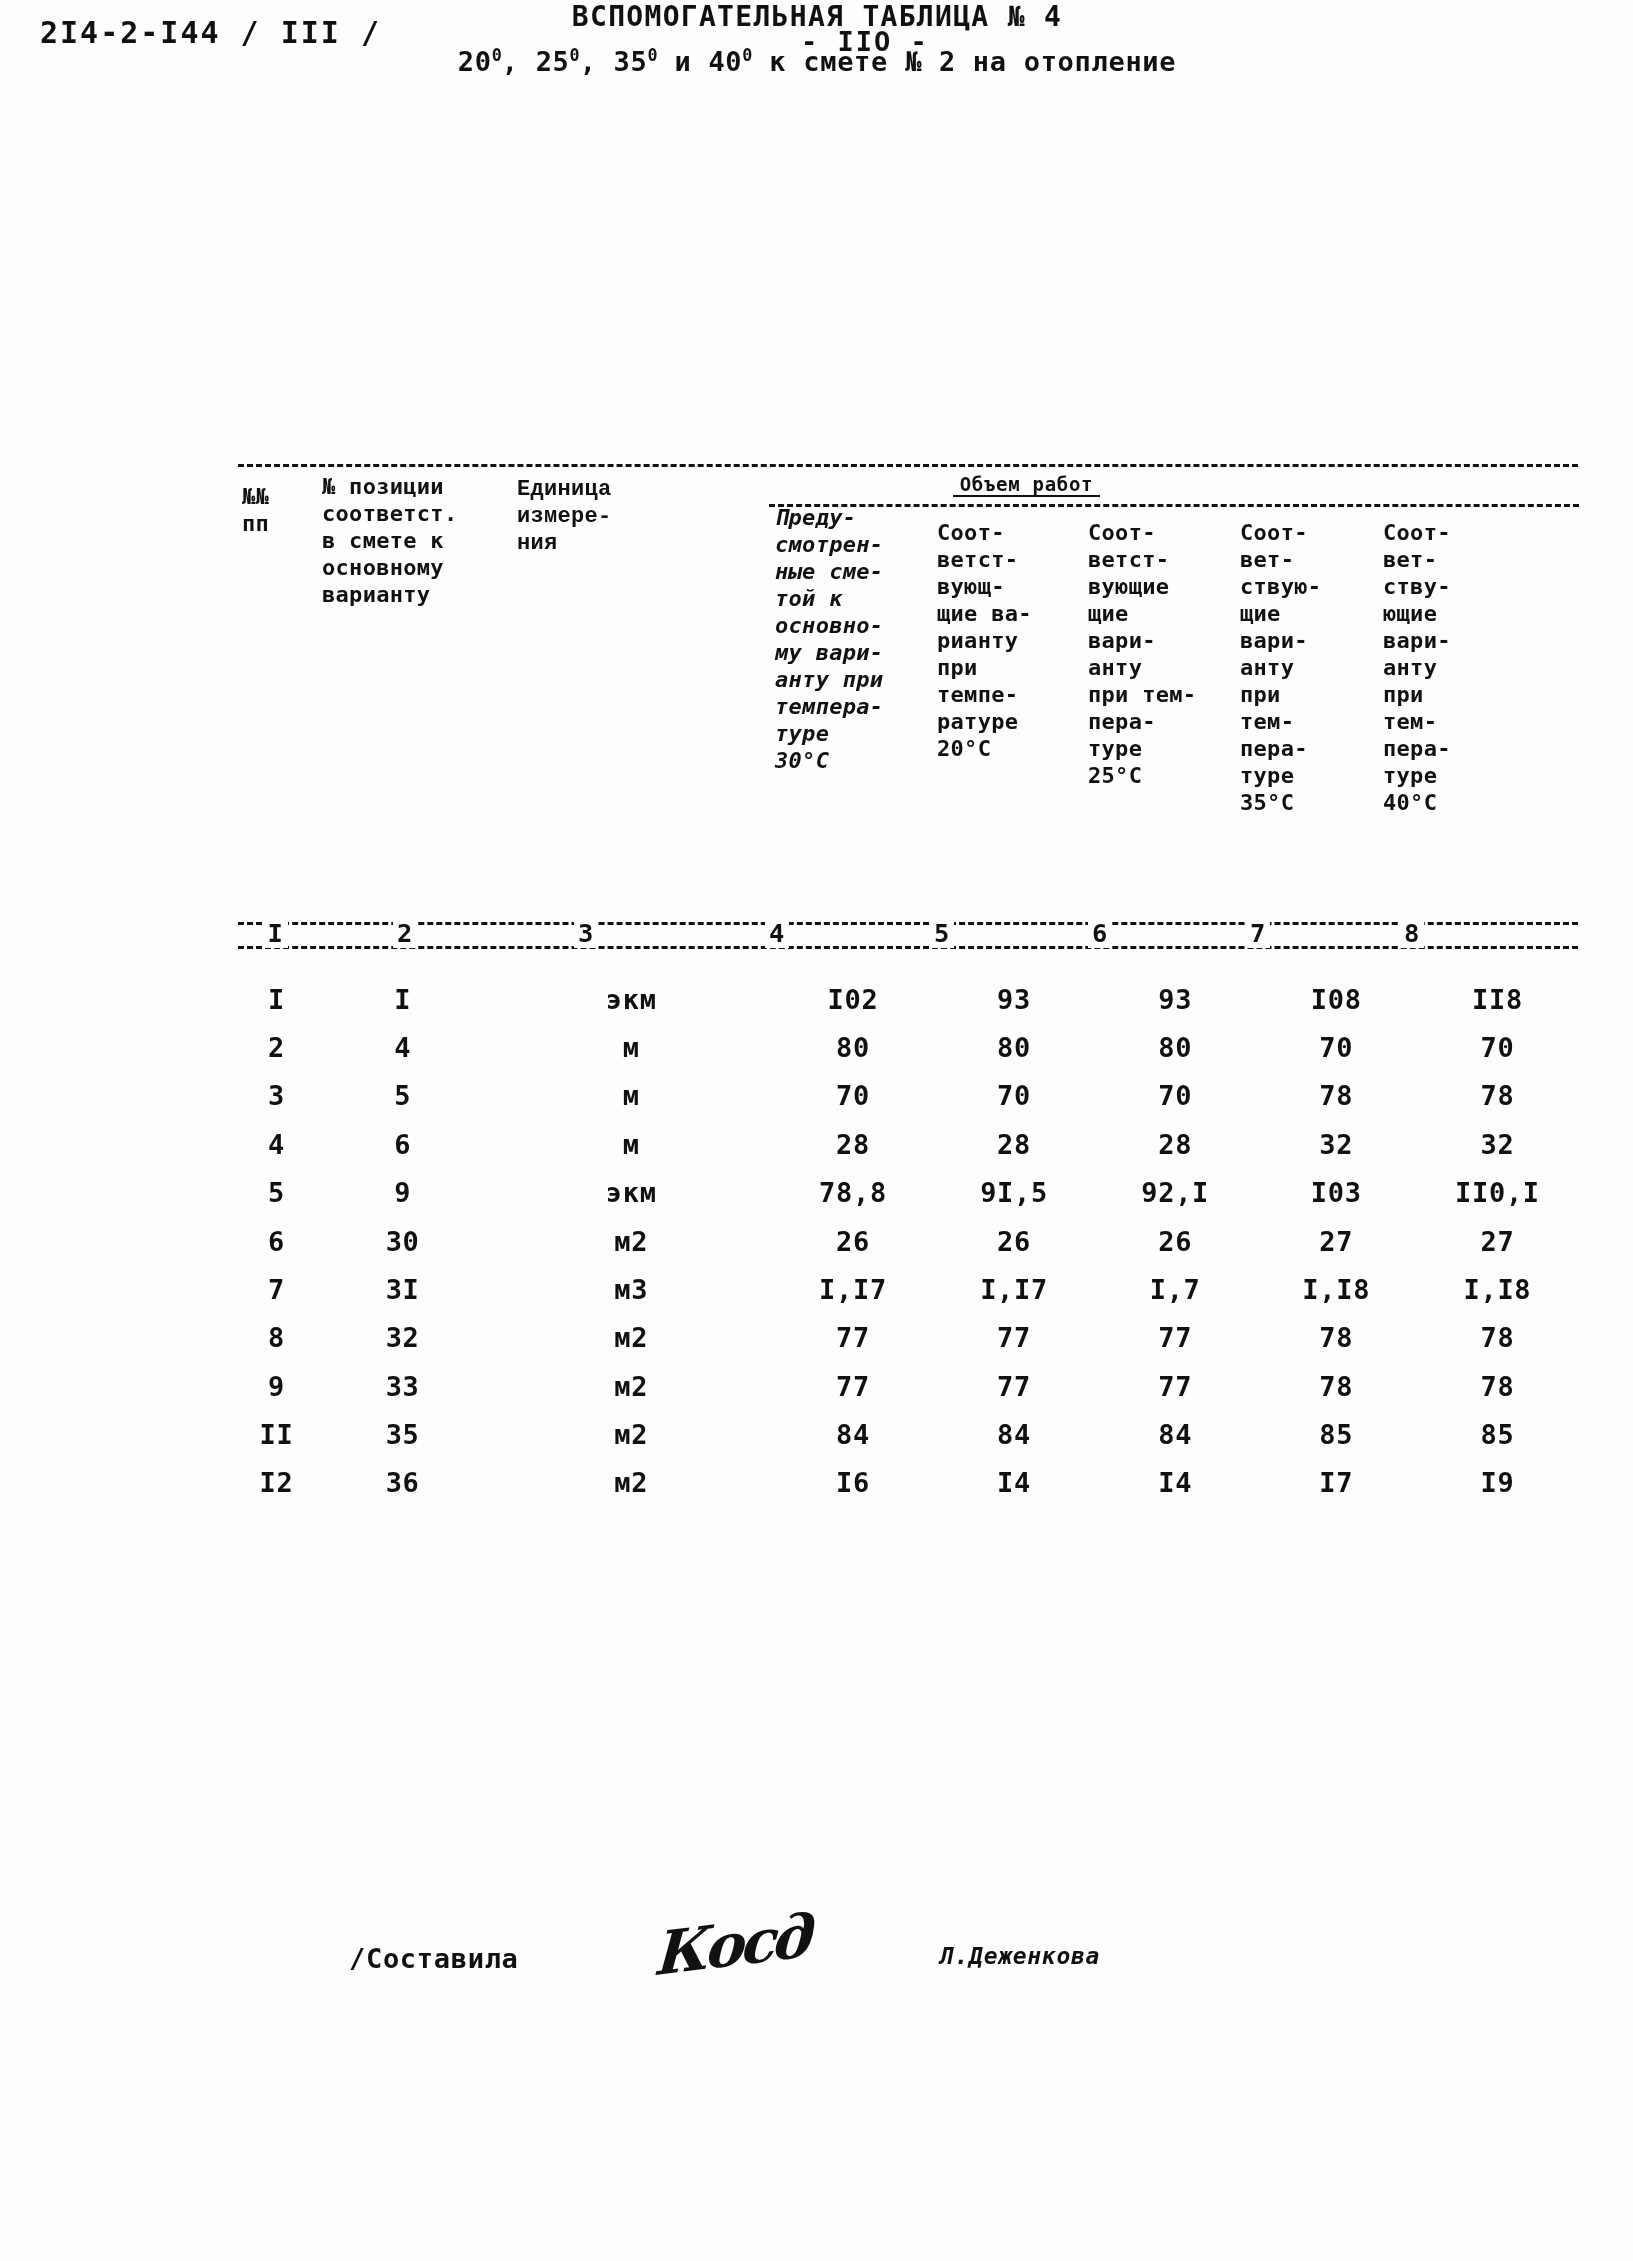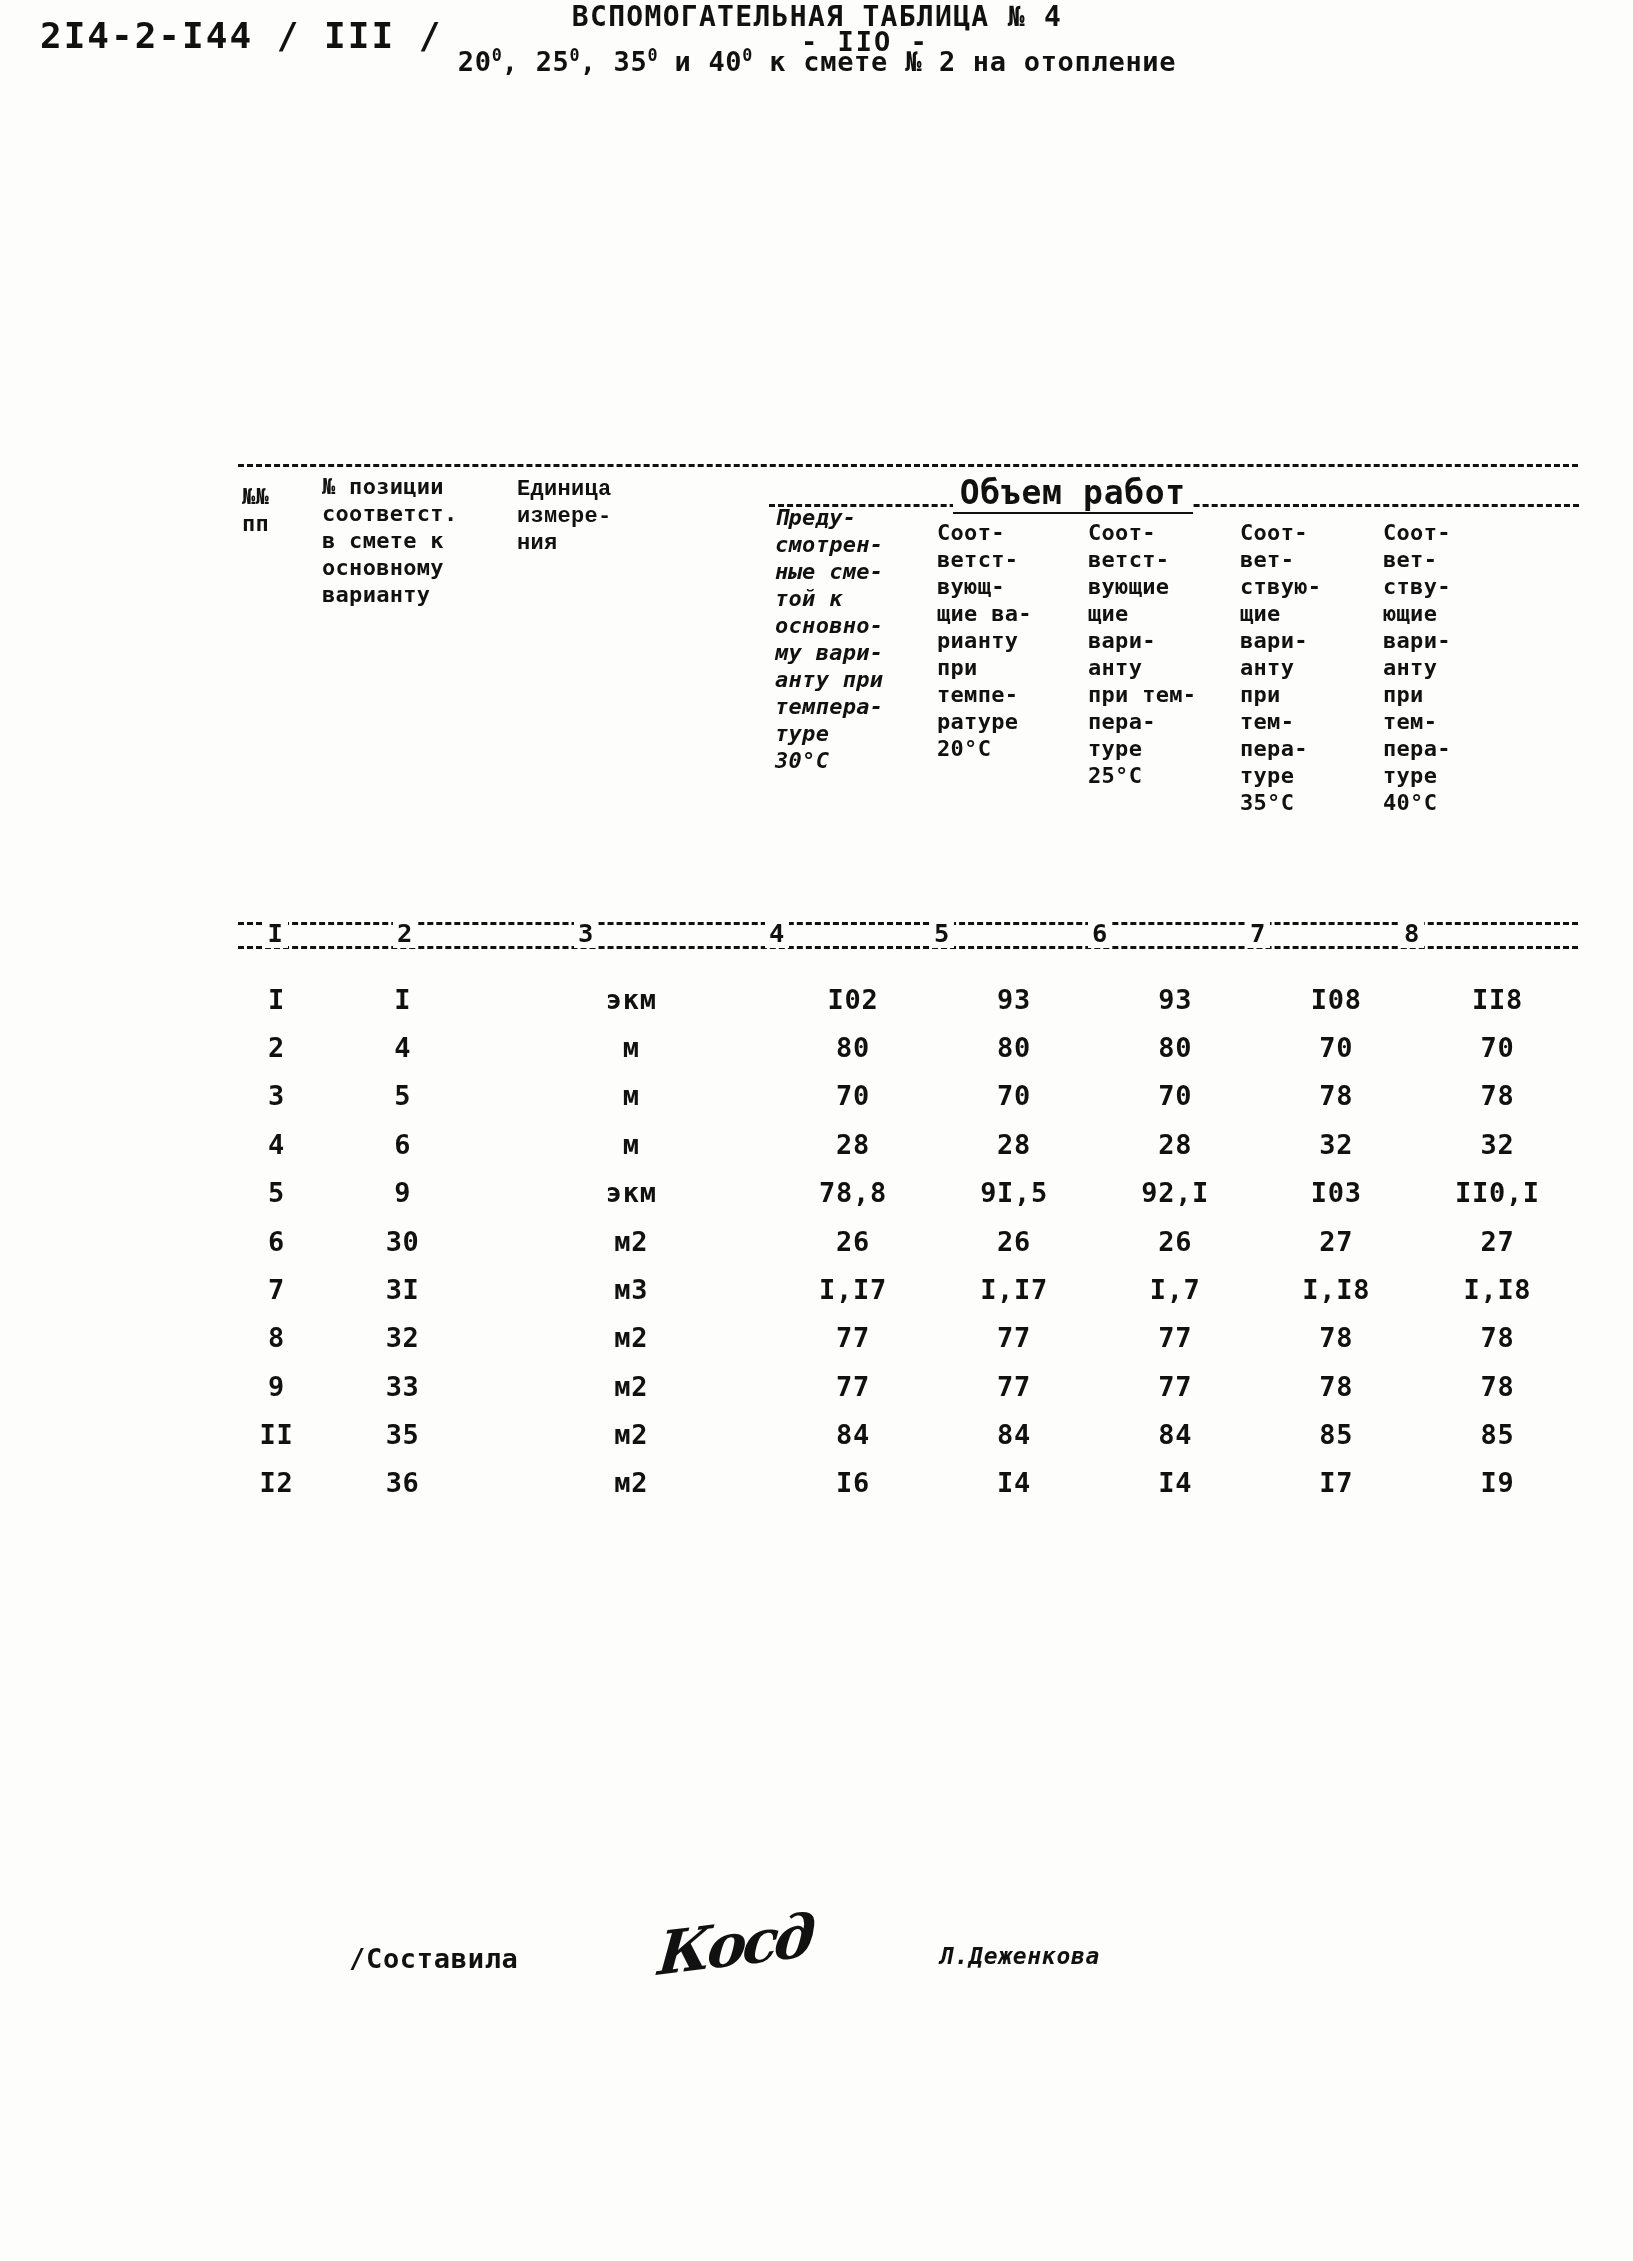--- a/index.html
+++ b/index.html
@@ -25,21 +25,21 @@
     font-weight: 700;
     letter-spacing: 0.3px;
     color: #111;
     white-space: pre;
   }
   .abs { position: absolute; }
 
   
   #doc-code {
     left: 40px; top: 15px;
-    font-size: 36px;
+    font-size: 30px;
     letter-spacing: 2px;
   }
   #page-number {
     left: 773px; top: 25.5px;
     font-size: 27px;
     letter-spacing: 2px;
     margin-left: 28px;
   }
 
   
@@ -89,21 +89,21 @@
     left: 531px;
     top: 40px;
     width: 810px;
     height: 0;
     border-top: 3.4px dashed #111;
   }
   #objem-label {
     position: absolute;
     left: 715px;
     top: 9.4px;
-    font-size: 33px;
+    font-size: 19px;
     letter-spacing: 0.7px;
     background: #fdfdfb;
     padding: 0 6.7px;
     border-bottom: 2.7px solid #111;
   }
 
   
   .hcell {
     position: absolute;
     font-size: 22px;

